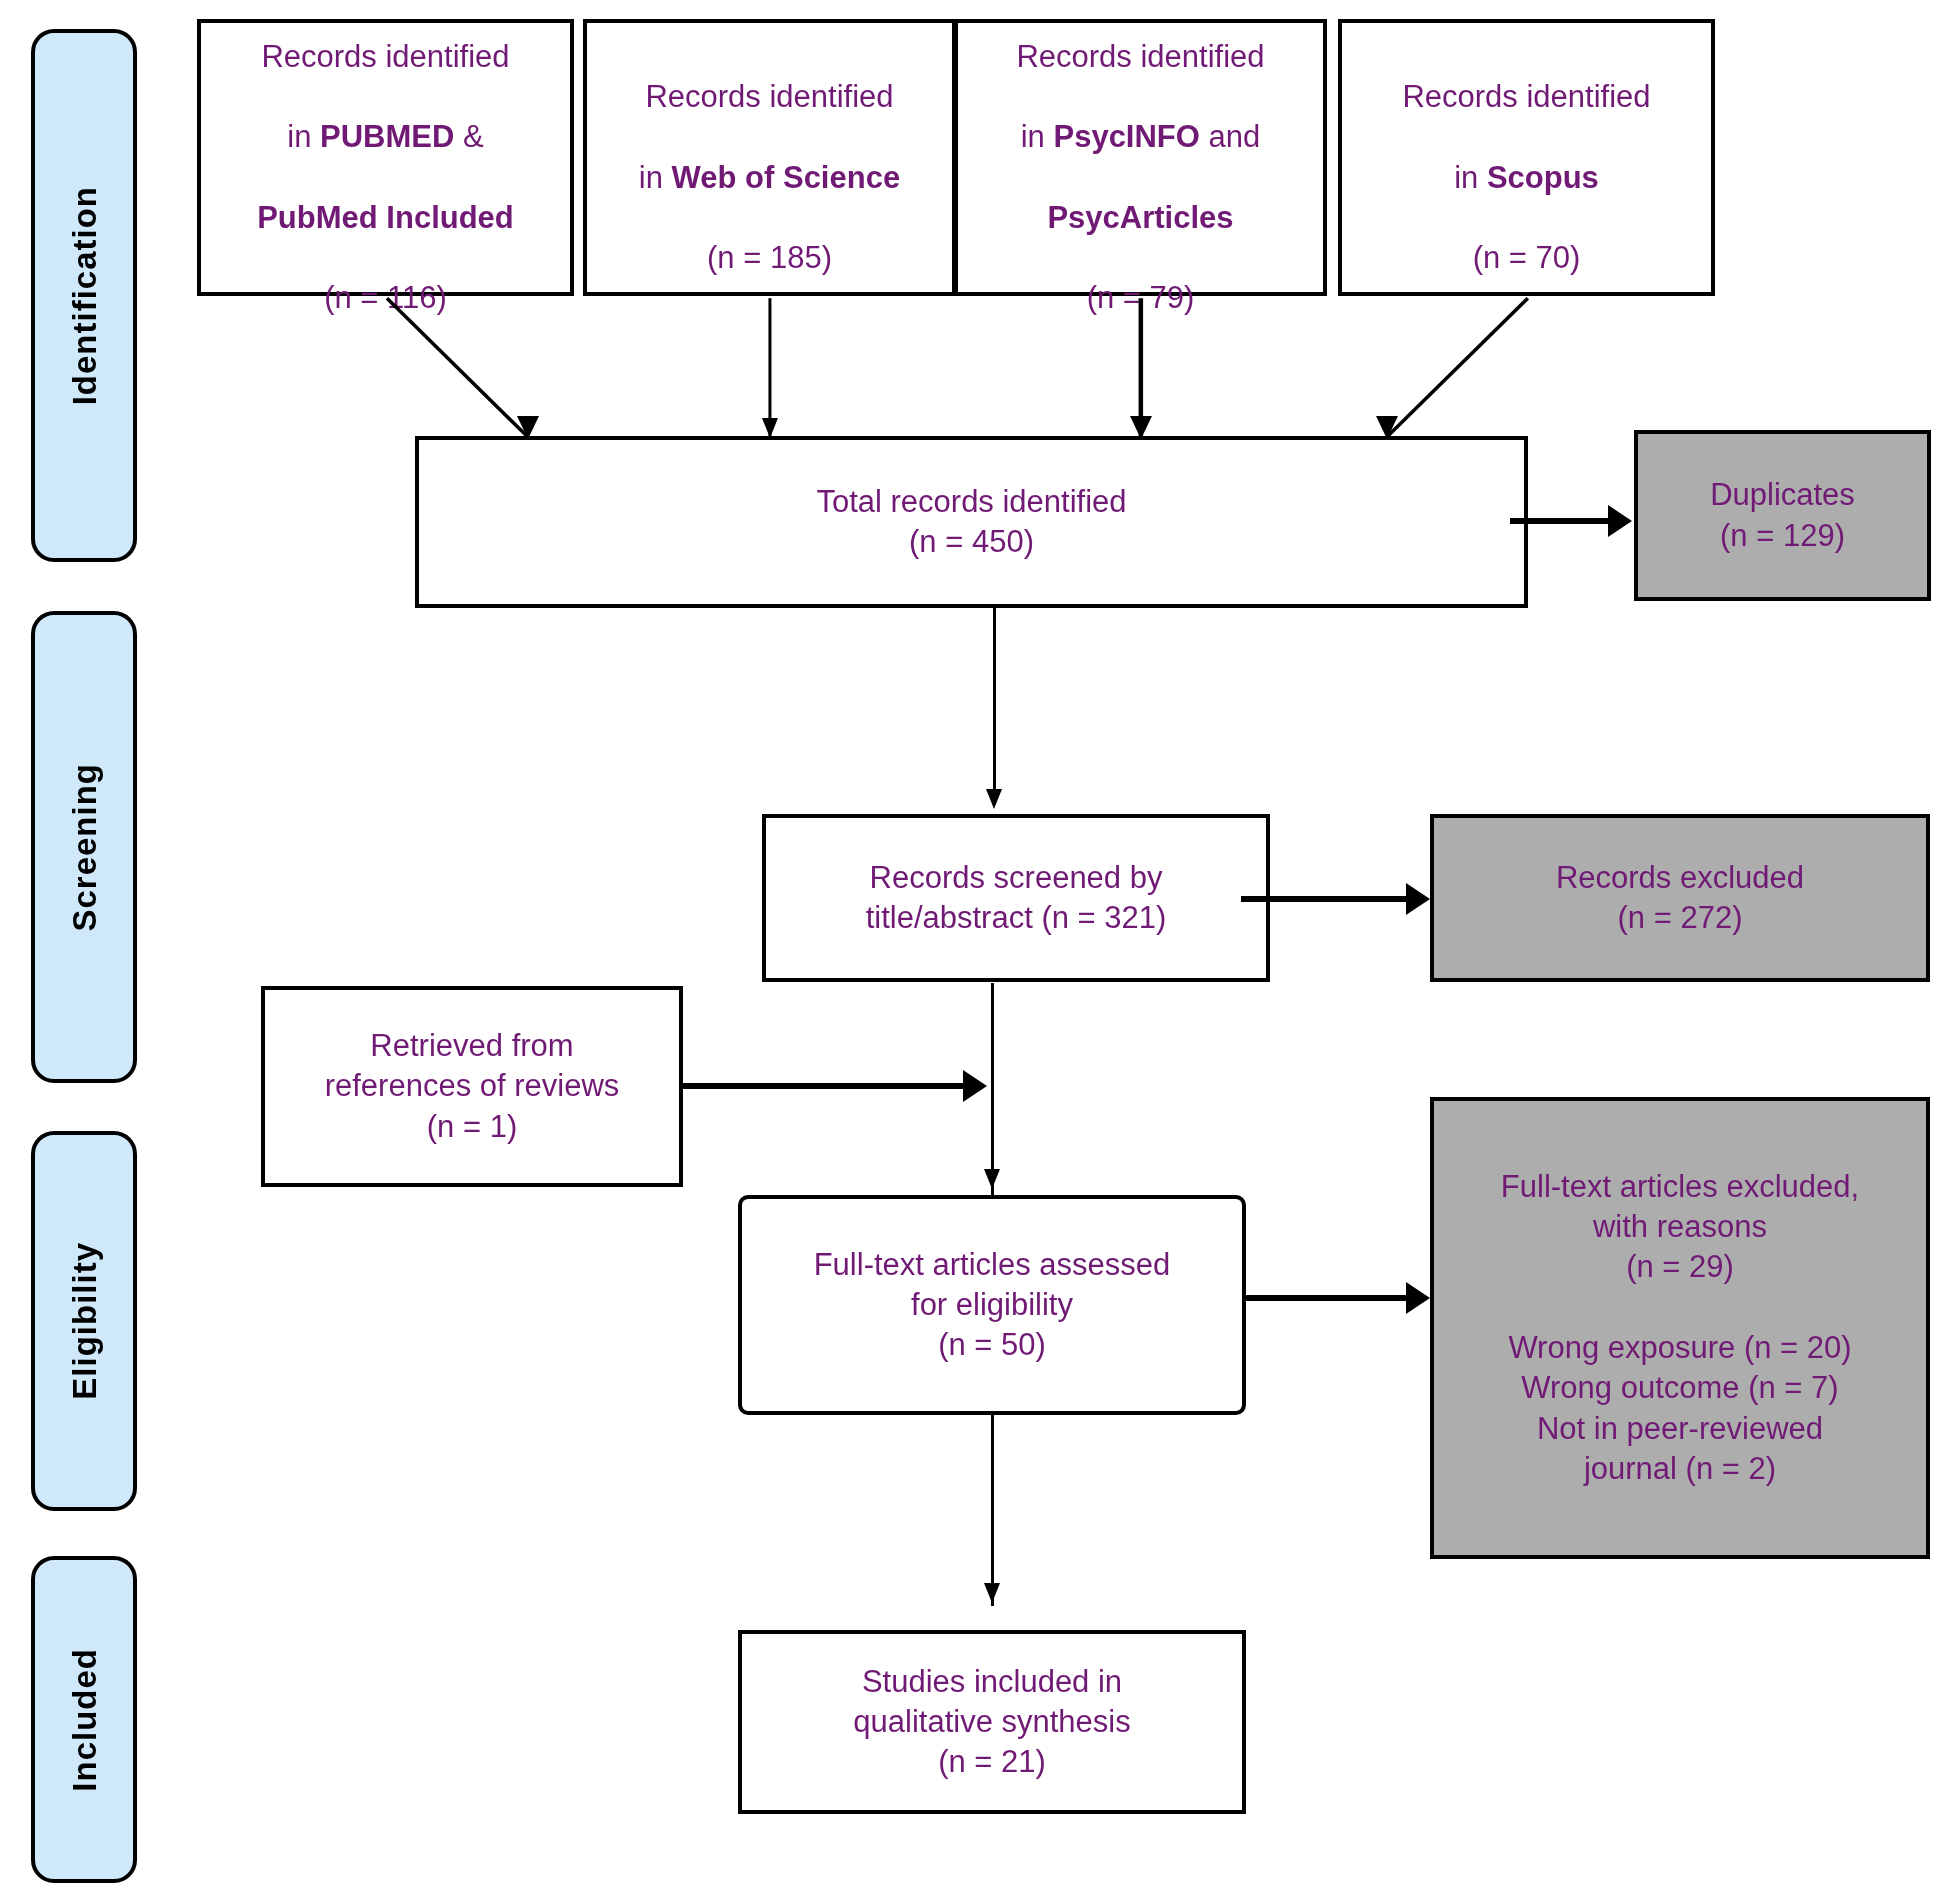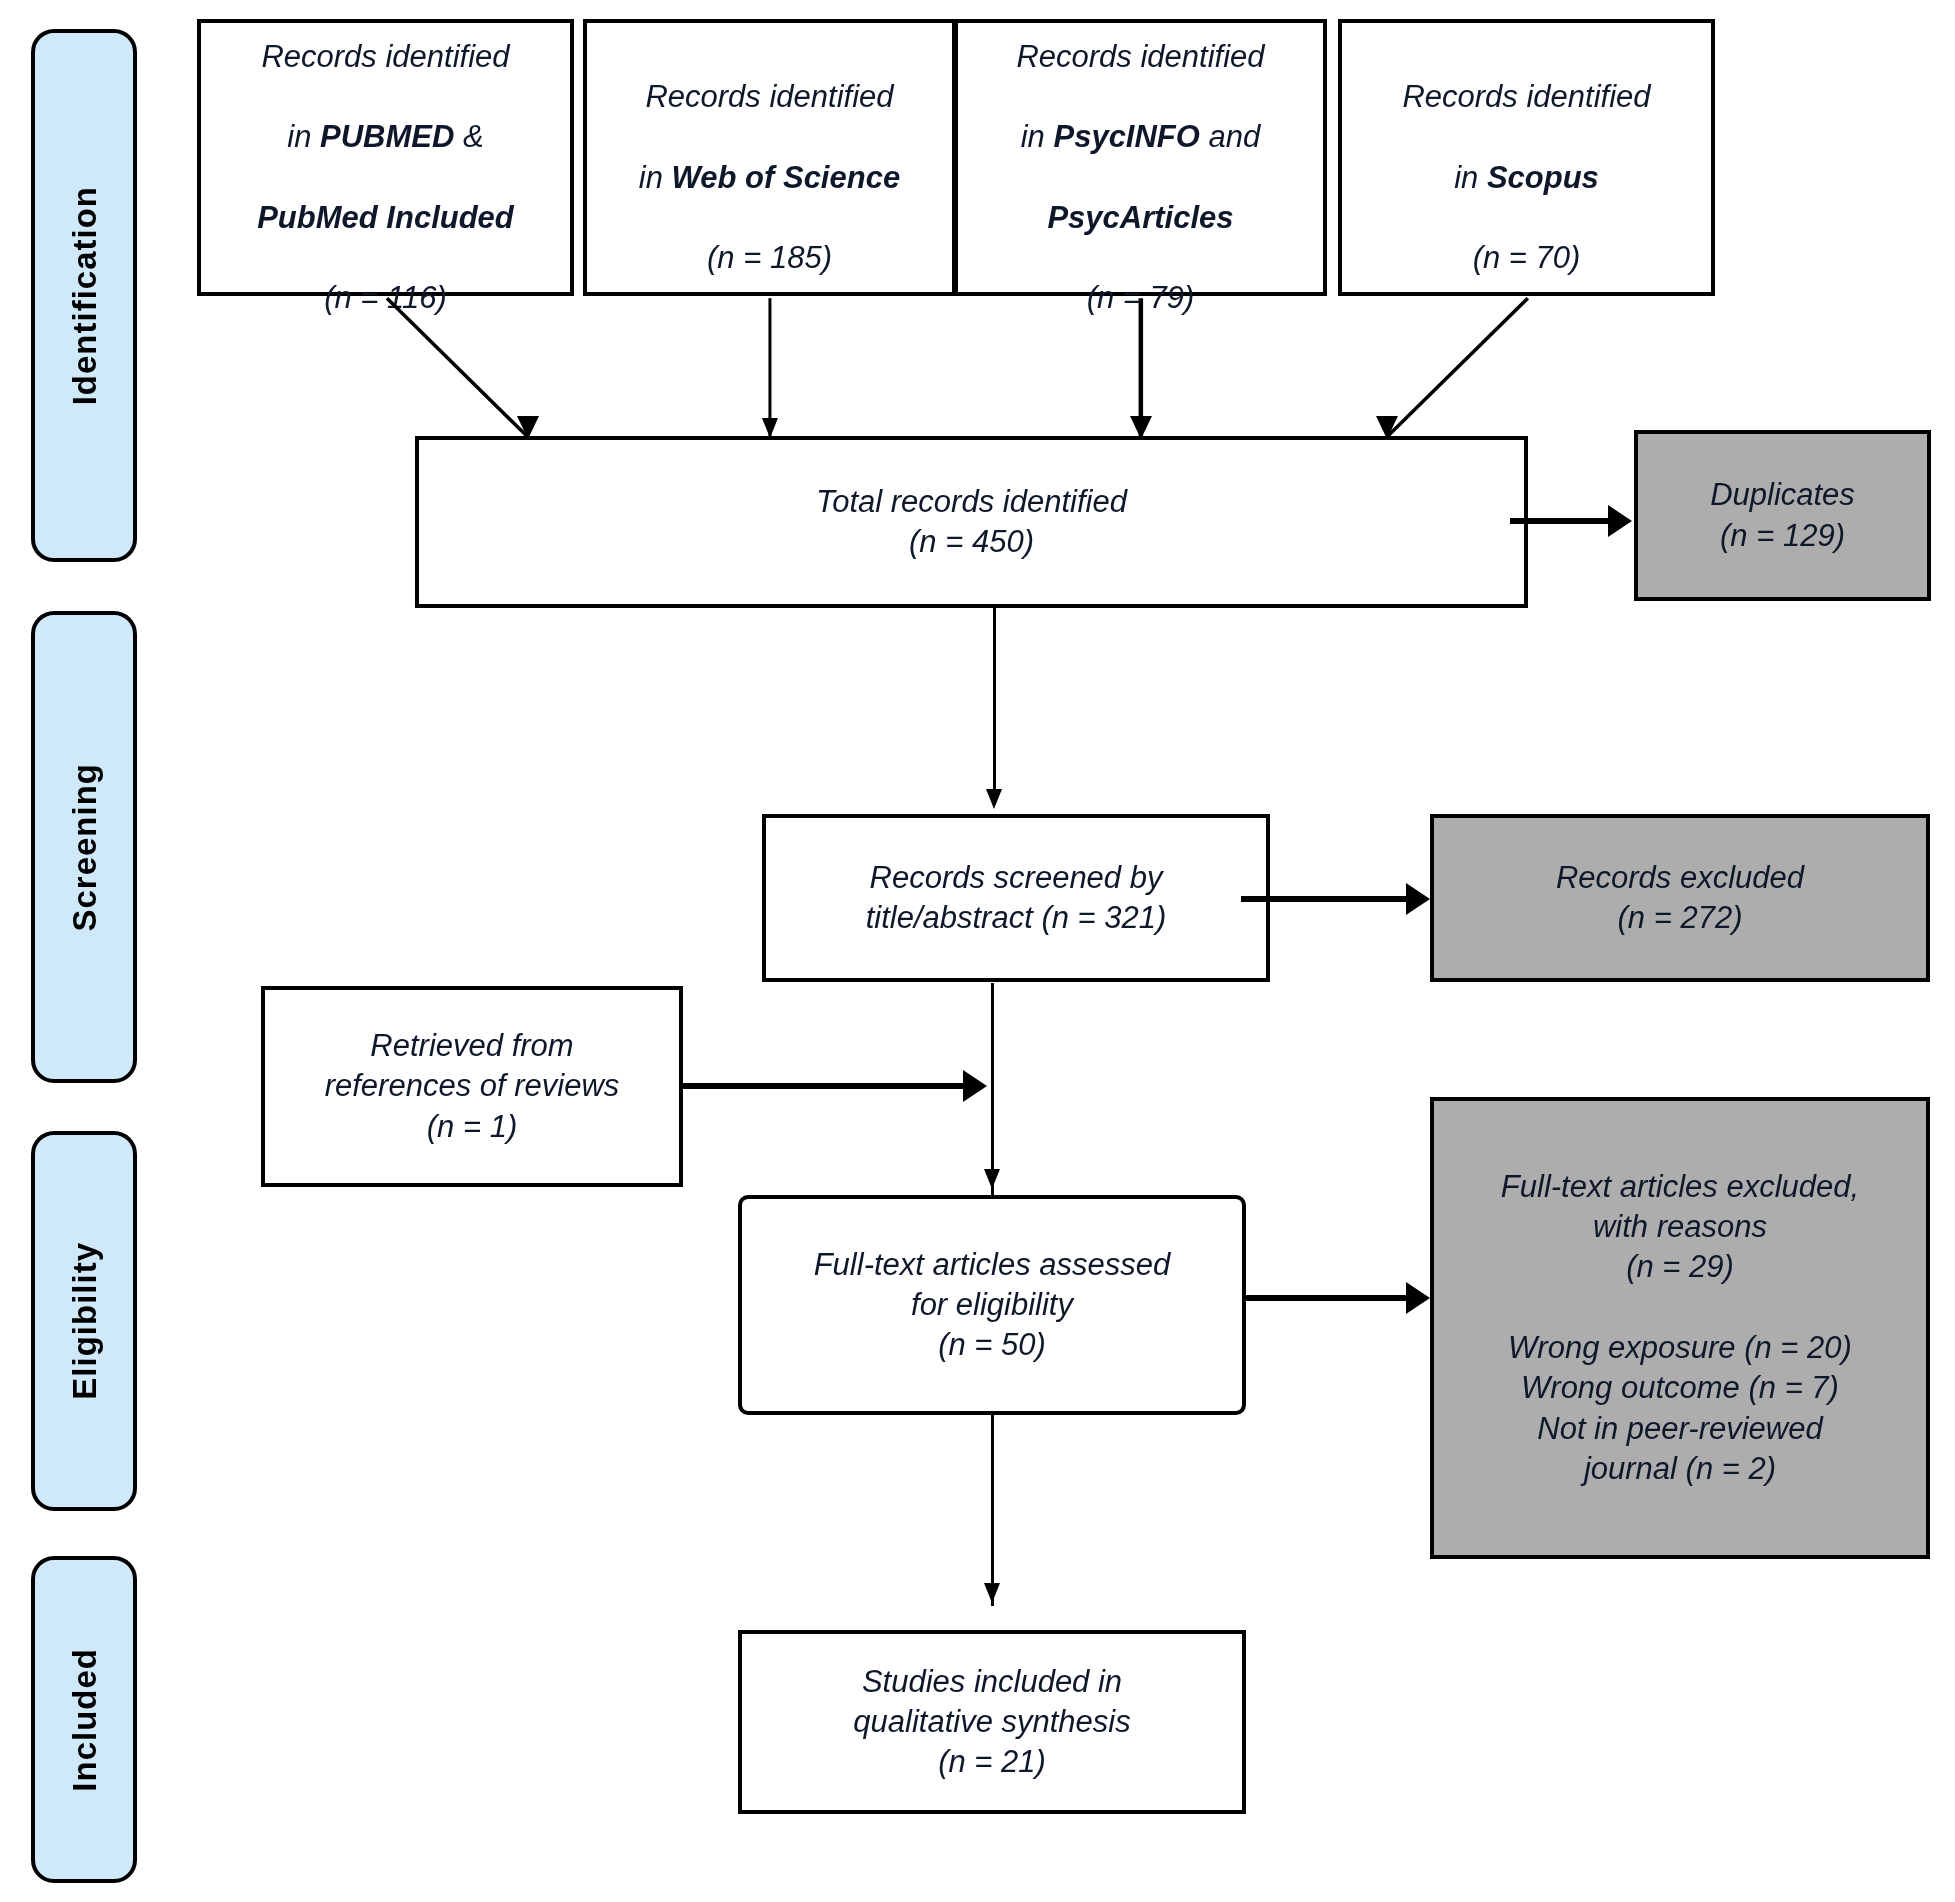--- a/index.html
+++ b/index.html
@@ -43,25 +43,24 @@
   
   .flow-box {
     position: absolute;
     box-sizing: border-box;
     border: 4.5px solid #000000;
     background: #ffffff;
     display: flex;
     align-items: center;
     justify-content: center;
     text-align: center;
-    color: #0f172a;
+    color: #701a75;
     font-size: 31px;
     line-height: 1.30;
     padding: 2px 7px;
-    font-style: italic;
   }
   .flow-box.gray {
     background: #ADADAD;
     text-align: center;
   }
   .flow-box .box-text {
     width: 100%;
     white-space: pre-line;
   }
   .flow-box b {

